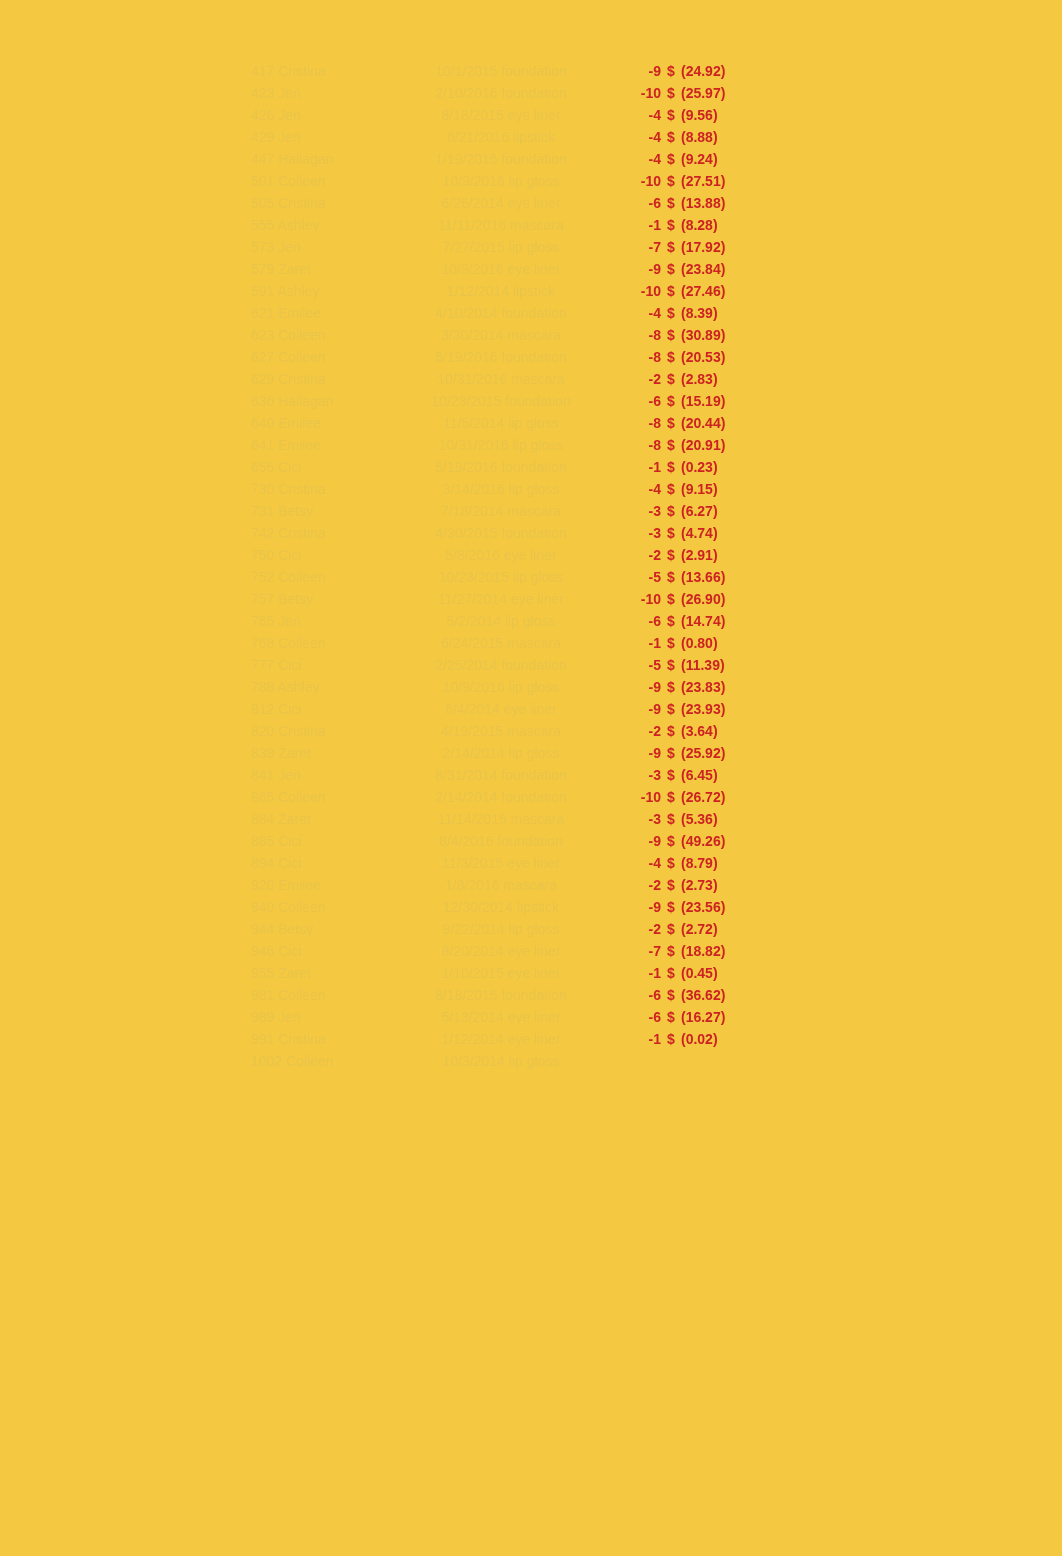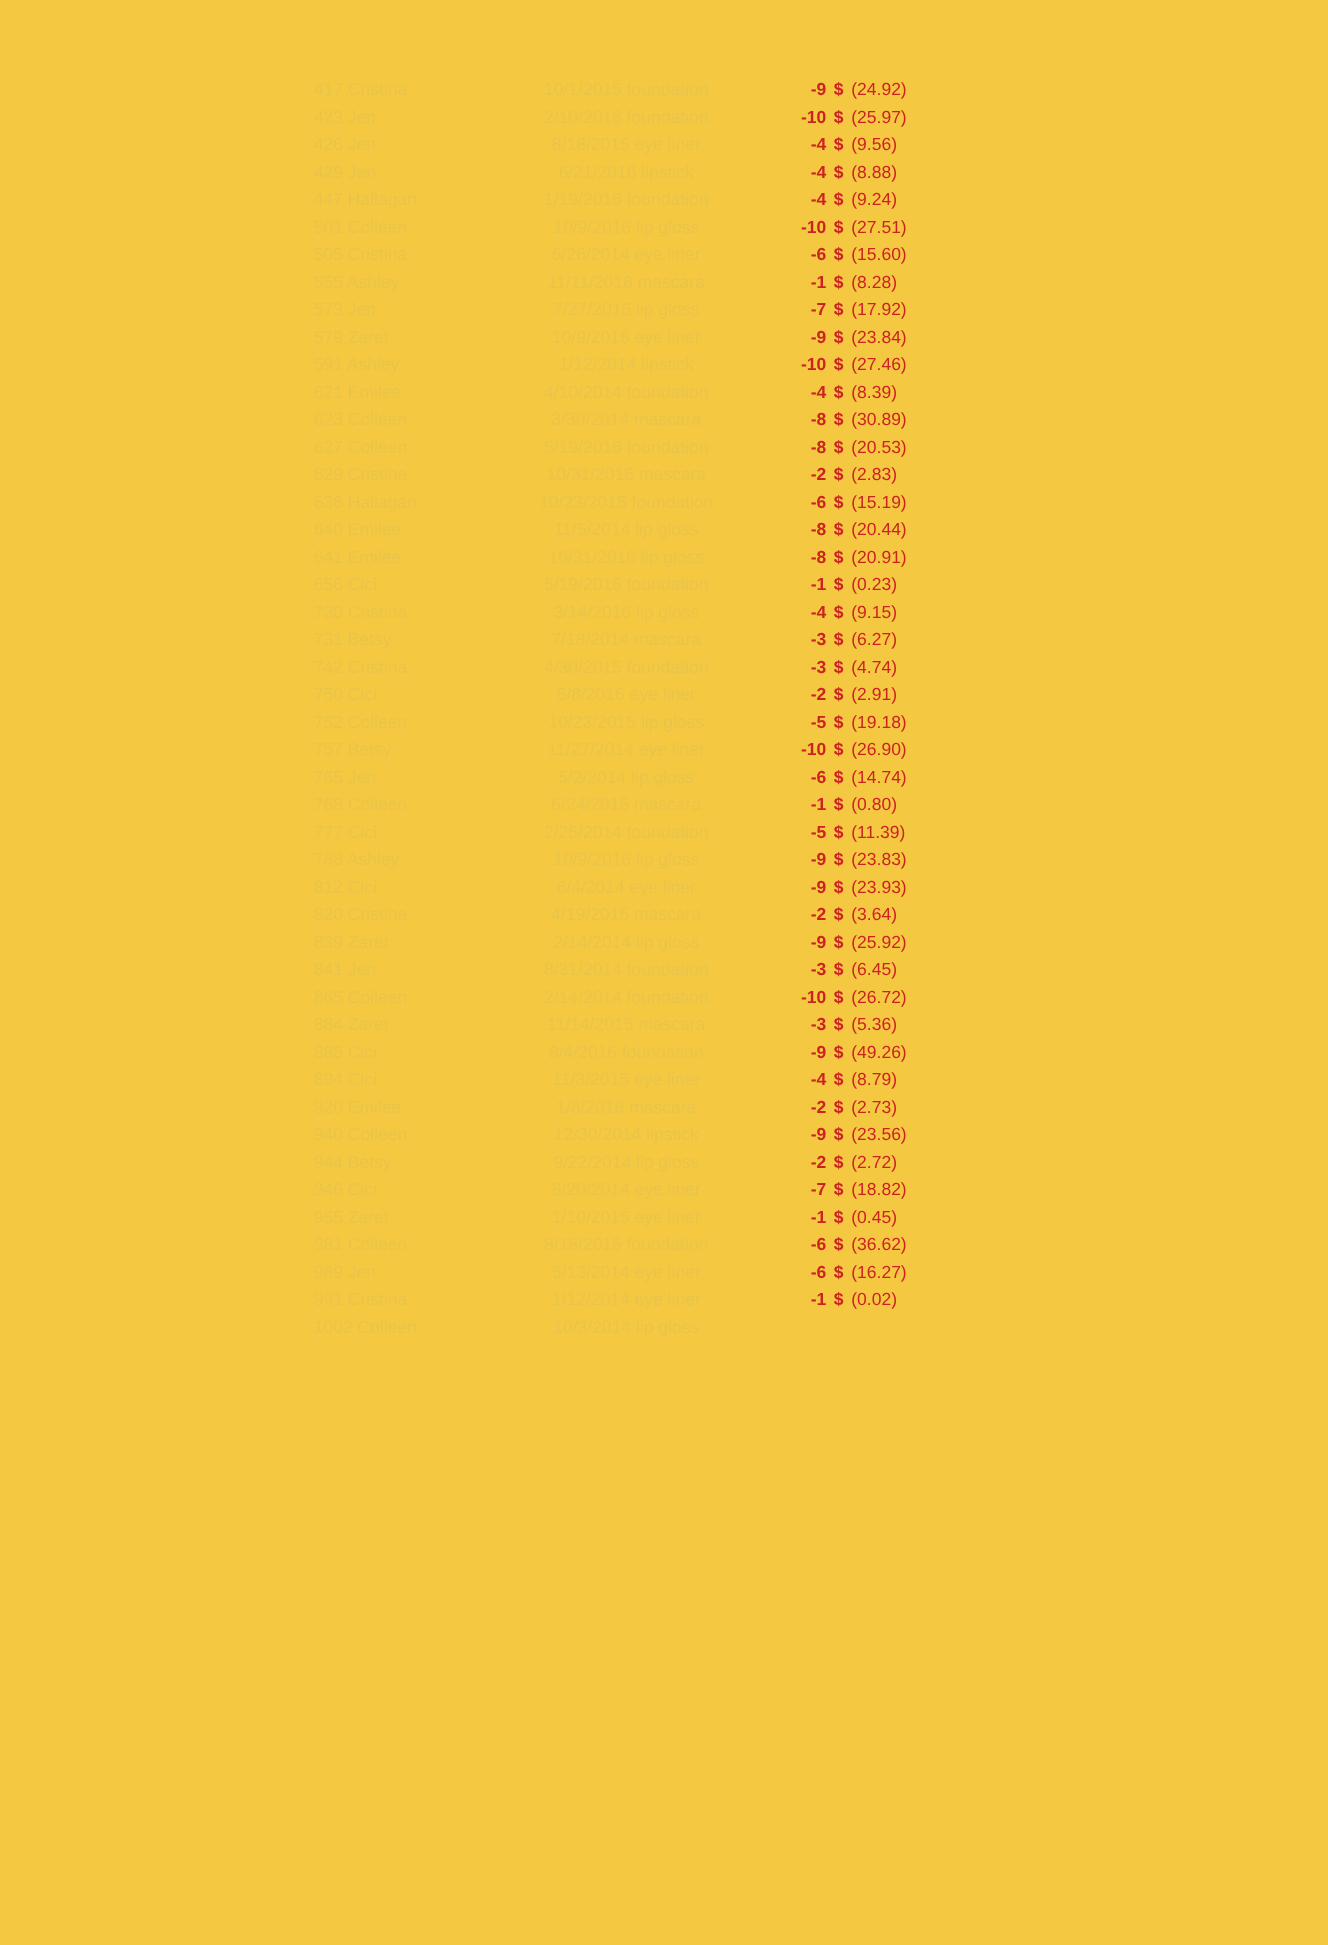--- a/index.html
+++ b/index.html
@@ -46,21 +46,21 @@
     .col-dollar {
       width: 20px;
       color: #cc2222;
       text-align: center;
       font-weight: bold;
     }
     .col-amount {
       width: 80px;
       color: #cc2222;
       text-align: left;
-      font-weight: normal;
+      font-weight: bold;
     }
   </style>
 </head>
 <body>
 
 <div class="container">
   <div class="table-wrapper">
     <div id="rows-container">
         <div class="data-row">
           <span class="col-id-name">417 Cristina</span>
@@ -102,21 +102,21 @@
           <span class="col-date-product">10/9/2016 lip gloss</span>
           <span class="col-qty">-10</span>
           <span class="col-dollar">$</span>
           <span class="col-amount">(27.51)</span>
         </div>
         <div class="data-row">
           <span class="col-id-name">505 Cristina</span>
           <span class="col-date-product">6/26/2014 eye liner</span>
           <span class="col-qty">-6</span>
           <span class="col-dollar">$</span>
-          <span class="col-amount">(15.60)</span>
+          <span class="col-amount">(13.88)</span>
         </div>
         <div class="data-row">
           <span class="col-id-name">555 Ashley</span>
           <span class="col-date-product">11/11/2016 mascara</span>
           <span class="col-qty">-1</span>
           <span class="col-dollar">$</span>
           <span class="col-amount">(8.28)</span>
         </div>
         <div class="data-row">
           <span class="col-id-name">573 Jen</span>
@@ -221,21 +221,21 @@
           <span class="col-date-product">5/8/2016 eye liner</span>
           <span class="col-qty">-2</span>
           <span class="col-dollar">$</span>
           <span class="col-amount">(2.91)</span>
         </div>
         <div class="data-row">
           <span class="col-id-name">752 Colleen</span>
           <span class="col-date-product">10/23/2015 lip gloss</span>
           <span class="col-qty">-5</span>
           <span class="col-dollar">$</span>
-          <span class="col-amount">(19.18)</span>
+          <span class="col-amount">(13.66)</span>
         </div>
         <div class="data-row">
           <span class="col-id-name">757 Betsy</span>
           <span class="col-date-product">11/27/2014 eye liner</span>
           <span class="col-qty">-10</span>
           <span class="col-dollar">$</span>
           <span class="col-amount">(26.90)</span>
         </div>
         <div class="data-row">
           <span class="col-id-name">765 Jen</span>

